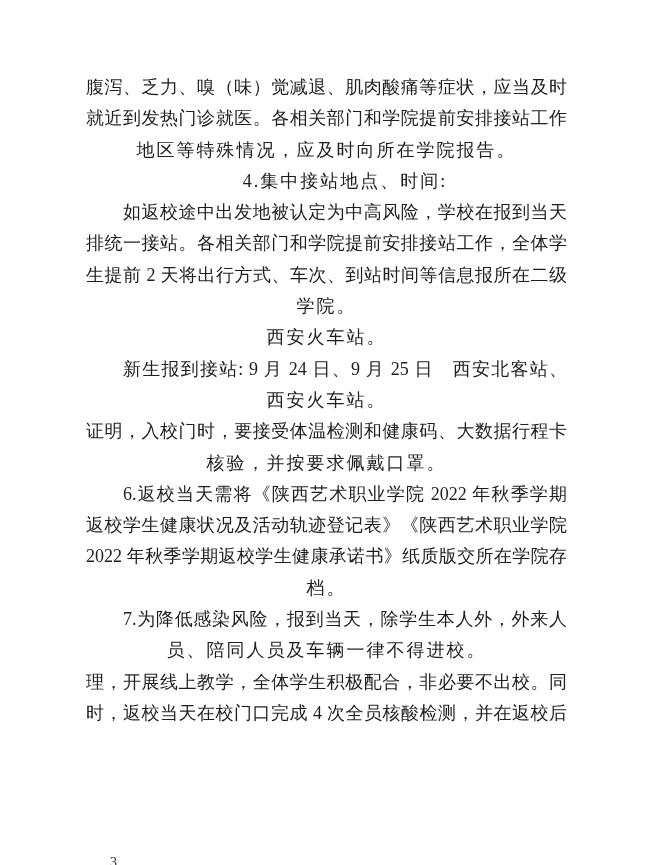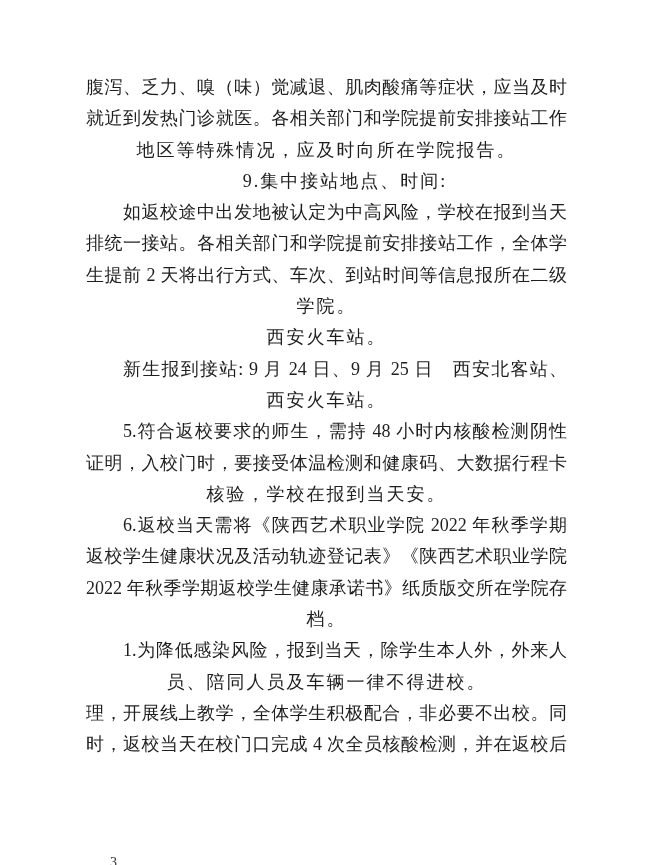--- a/index.html
+++ b/index.html
@@ -52,34 +52,33 @@
   }
 </style>
 </head>
 <body>
 
 <div class="page">
   <div class="textblock">
     <div class="line full">腹泻、乏力、嗅（味）觉减退、肌肉酸痛等症状，应当及时</div>
     <div class="line full">就近到发热门诊就医。各相关部门和学院提前安排接站工作</div>
     <div class="line short">地区等特殊情况，应及时向所在学院报告。</div>
-    <div class="line short indent">9.集中接站地点、时间:</div>
+    <div class="line short indent">4.集中接站地点、时间:</div>
     <div class="line full indent">如返校途中出发地被认定为中高风险，学校在报到当天安</div>
     <div class="line full">排统一接站。各相关部门和学院提前安排接站工作，全体学</div>
     <div class="line full">生提前 2 天将出行方式、车次、到站时间等信息报所在二级</div>
     <div class="line short">学院。</div>
     <div class="line short">西安火车站。</div>
     <div class="line full indent">新生报到接站: 9 月 24 日、9 月 25 日　西安北客站、</div>
     <div class="line short">西安火车站。</div>
-    <div class="line full indent">5.符合返校要求的师生，需持 48 小时内核酸检测阴性</div>
     <div class="line full">证明，入校门时，要接受体温检测和健康码、大数据行程卡</div>
-    <div class="line short">核验，学校在报到当天安。</div>
+    <div class="line short">核验，并按要求佩戴口罩。</div>
     <div class="line full indent">6.返校当天需将《陕西艺术职业学院 2022 年秋季学期</div>
     <div class="line full">返校学生健康状况及活动轨迹登记表》《陕西艺术职业学院</div>
     <div class="line full">2022 年秋季学期返校学生健康承诺书》纸质版交所在学院存</div>
     <div class="line short">档。</div>
-    <div class="line full indent">1.为降低感染风险，报到当天，除学生本人外，外来人</div>
+    <div class="line full indent">7.为降低感染风险，报到当天，除学生本人外，外来人</div>
     <div class="line short">员、陪同人员及车辆一律不得进校。</div>
     <div class="line full">理，开展线上教学，全体学生积极配合，非必要不出校。同</div>
     <div class="line full">时，返校当天在校门口完成 4 次全员核酸检测，并在返校后</div>
   </div>
   <div class="pagenum">3</div>
 </div>
 
 </body></html>

